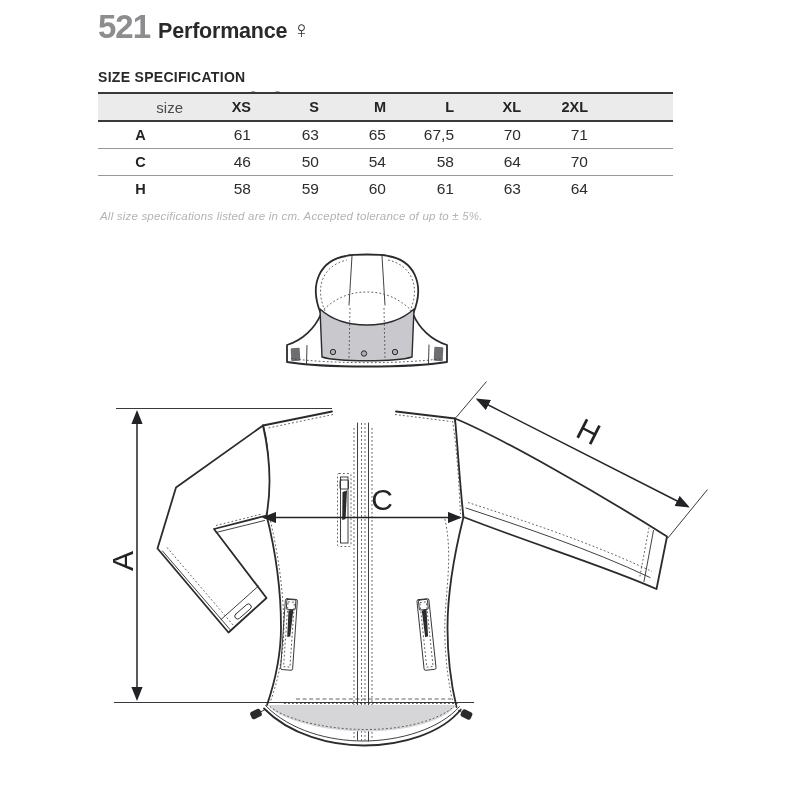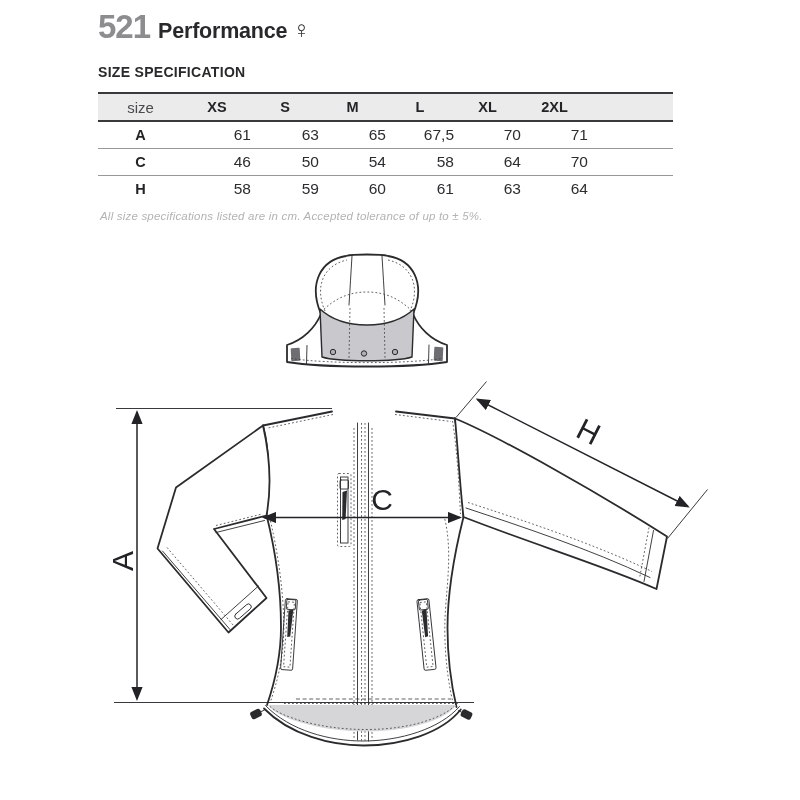--- a/index.html
+++ b/index.html
@@ -7,27 +7,27 @@
     --titlegray:#8d8d90; --ink:#29292b; --unitgray:#a2a2a6; --notegray:#b3b3b6;
     --headerbg:#ebebec; --rowline:#98989b; --border:#39393b;
   }
   html,body{margin:0;padding:0;background:#fff;}
   body{width:800px;height:800px;position:relative;overflow:hidden;
        font-family:"Liberation Sans","DejaVu Sans",sans-serif;color:var(--ink);}
   .titlebar{position:absolute;left:98px;top:8px;display:flex;align-items:baseline;white-space:nowrap;}
   .title-num{font-size:33px;font-weight:800;color:var(--titlegray);letter-spacing:-1px;}
   .title-name{font-size:21.5px;font-weight:800;color:var(--ink);margin-left:8px;letter-spacing:-.2px;}
   .title-gender{font-size:24px;font-weight:400;color:#333336;margin-left:5px;}
-  .sectionbar{position:absolute;left:98px;top:64px;display:flex;align-items:flex-start;}
+  .sectionbar{position:absolute;left:98px;top:48px;display:flex;align-items:center;}
   .section-heading{font-size:14px;font-weight:800;letter-spacing:.3px;color:var(--ink);}
   .unit-label{font-size:14px;font-weight:700;color:var(--unitgray);margin-left:5px;margin-top:41px;}
   table.sizes{position:absolute;left:98px;top:92px;width:575px;border-collapse:collapse;table-layout:fixed;}
   table.sizes thead tr{background:var(--headerbg);border-top:2px solid var(--border);border-bottom:2px solid var(--border);}
   table.sizes th,table.sizes td{padding:0;text-align:center;height:26px;vertical-align:middle;}
-  table.sizes thead th{font-size:14.5px;font-weight:700;color:#242427;}
+  table.sizes thead th{font-size:14.5px;font-weight:700;color:#242427;text-align:right;}
   table.sizes thead th.size-word{font-weight:400;color:#4a4a4d;font-size:15px;}
   table.sizes tbody tr + tr{border-top:1.5px solid var(--rowline);}
   table.sizes tbody th{font-size:14.5px;font-weight:700;color:#242427;}
   table.sizes tbody td{font-size:15.5px;font-weight:400;color:#2d2d30;text-align:right;}
   .note{position:absolute;left:100px;top:198px;font-size:11.5px;font-style:italic;color:var(--notegray);letter-spacing:.2px;}
   svg.drawing{position:absolute;left:0;top:0;}
   .ol{fill:none;stroke:var(--line);stroke-width:1.8;stroke-linejoin:round;stroke-linecap:round;}
   .th{fill:none;stroke:var(--line);stroke-width:.9;stroke-linecap:round;}
   .d{fill:none;stroke:#3b3b3e;stroke-width:.8;stroke-dasharray:1.8 2.2;}
   .dh{fill:none;stroke:#3b3b3e;stroke-width:.8;stroke-dasharray:4 2.6;}

